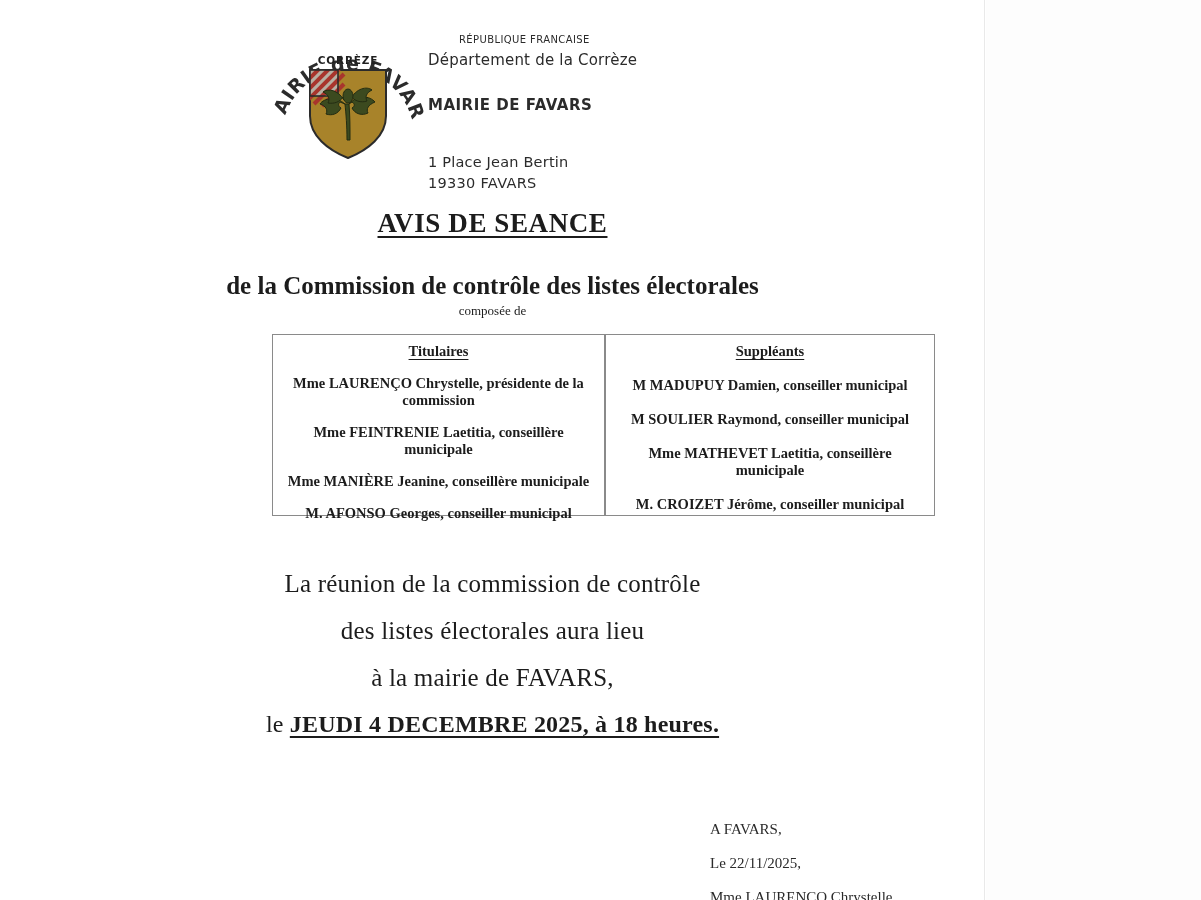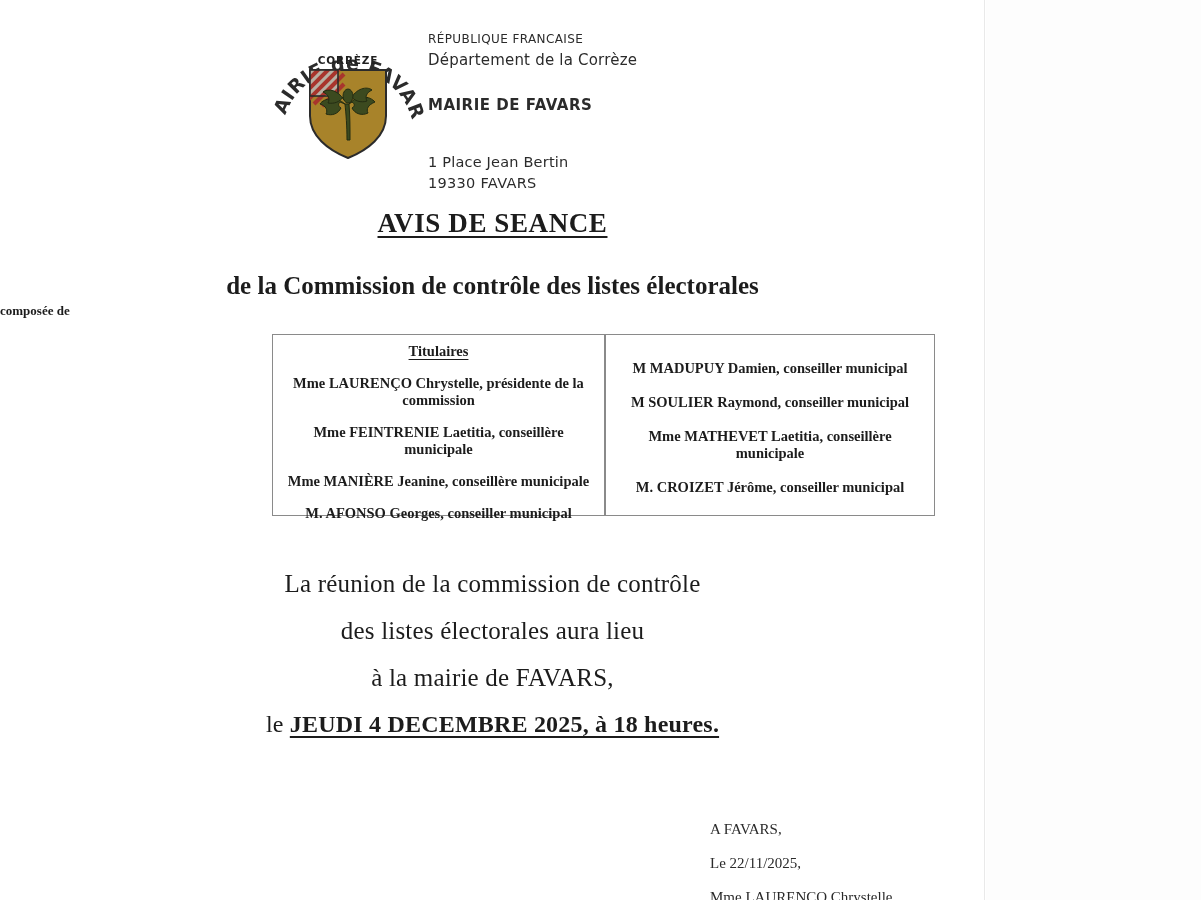--- a/index.html
+++ b/index.html
@@ -68,23 +68,24 @@
   }
   .lh-line {
     font-family: "DejaVu Sans", sans-serif;
     font-size: 14.5px;
     line-height: 21px;
     color: #2b2b2b;
     letter-spacing: 0.2px;
     white-space: nowrap;
   }
   .lh-line.rf {
-    font-size: 12px;
+    font-size: 10px;
     letter-spacing: 0.4px;
     padding-top: 21px;
+    margin-left: 31px;
   }
   .lh-line.dep { font-size: 15px; }
   .lh-block2 { margin-top: 24px; }
   .lh-line.mairie {
     font-weight: bold;
     font-size: 15px;
     letter-spacing: 0.5px;
   }
   .lh-line.addr { font-size: 14.5px; margin-top: 36px; }
   .lh-line.cp { font-size: 14.5px; letter-spacing: 0.3px; }
@@ -114,23 +115,23 @@
     text-align: center;
     font-size: 25px;
     font-weight: bold;
     color: #1c1c1c;
   }
   .title-compose {
     position: absolute;
     left: 0;
     top: 303px;
     width: 985px;
-    text-align: left;
+    text-align: center;
     font-size: 13px;
-    font-weight: bold;
+    font-weight: normal;
     color: #1c1c1c;
   }
 
   
   .members-table {
     position: absolute;
     left: 272px;
     top: 334px;
     width: 663px;
     height: 182px;
@@ -280,20 +281,21 @@
 
       <div class="members-col left">
         <div class="col-head">Titulaires</div>
         <div class="member-line">Mme LAURENÇO Chrystelle, présidente de la commission</div>
         <div class="member-line">Mme FEINTRENIE Laetitia, conseillère municipale</div>
         <div class="member-line">Mme MANIÈRE Jeanine, conseillère municipale</div>
         <div class="member-line">M. AFONSO Georges, conseiller municipal</div>
       </div>
 
       <div class="members-col right">
+        <div class="col-head">Suppléants</div>
         <div class="member-line">M MADUPUY Damien, conseiller municipal</div>
         <div class="member-line">M SOULIER Raymond, conseiller municipal</div>
         <div class="member-line">Mme MATHEVET Laetitia, conseillère municipale</div>
         <div class="member-line">M. CROIZET Jérôme, conseiller municipal</div>
       </div>
     </div>
 
     <div class="body-block">
       <div class="body-line">La réunion de la commission de contrôle</div>
       <div class="body-line">des listes électorales aura lieu</div>

